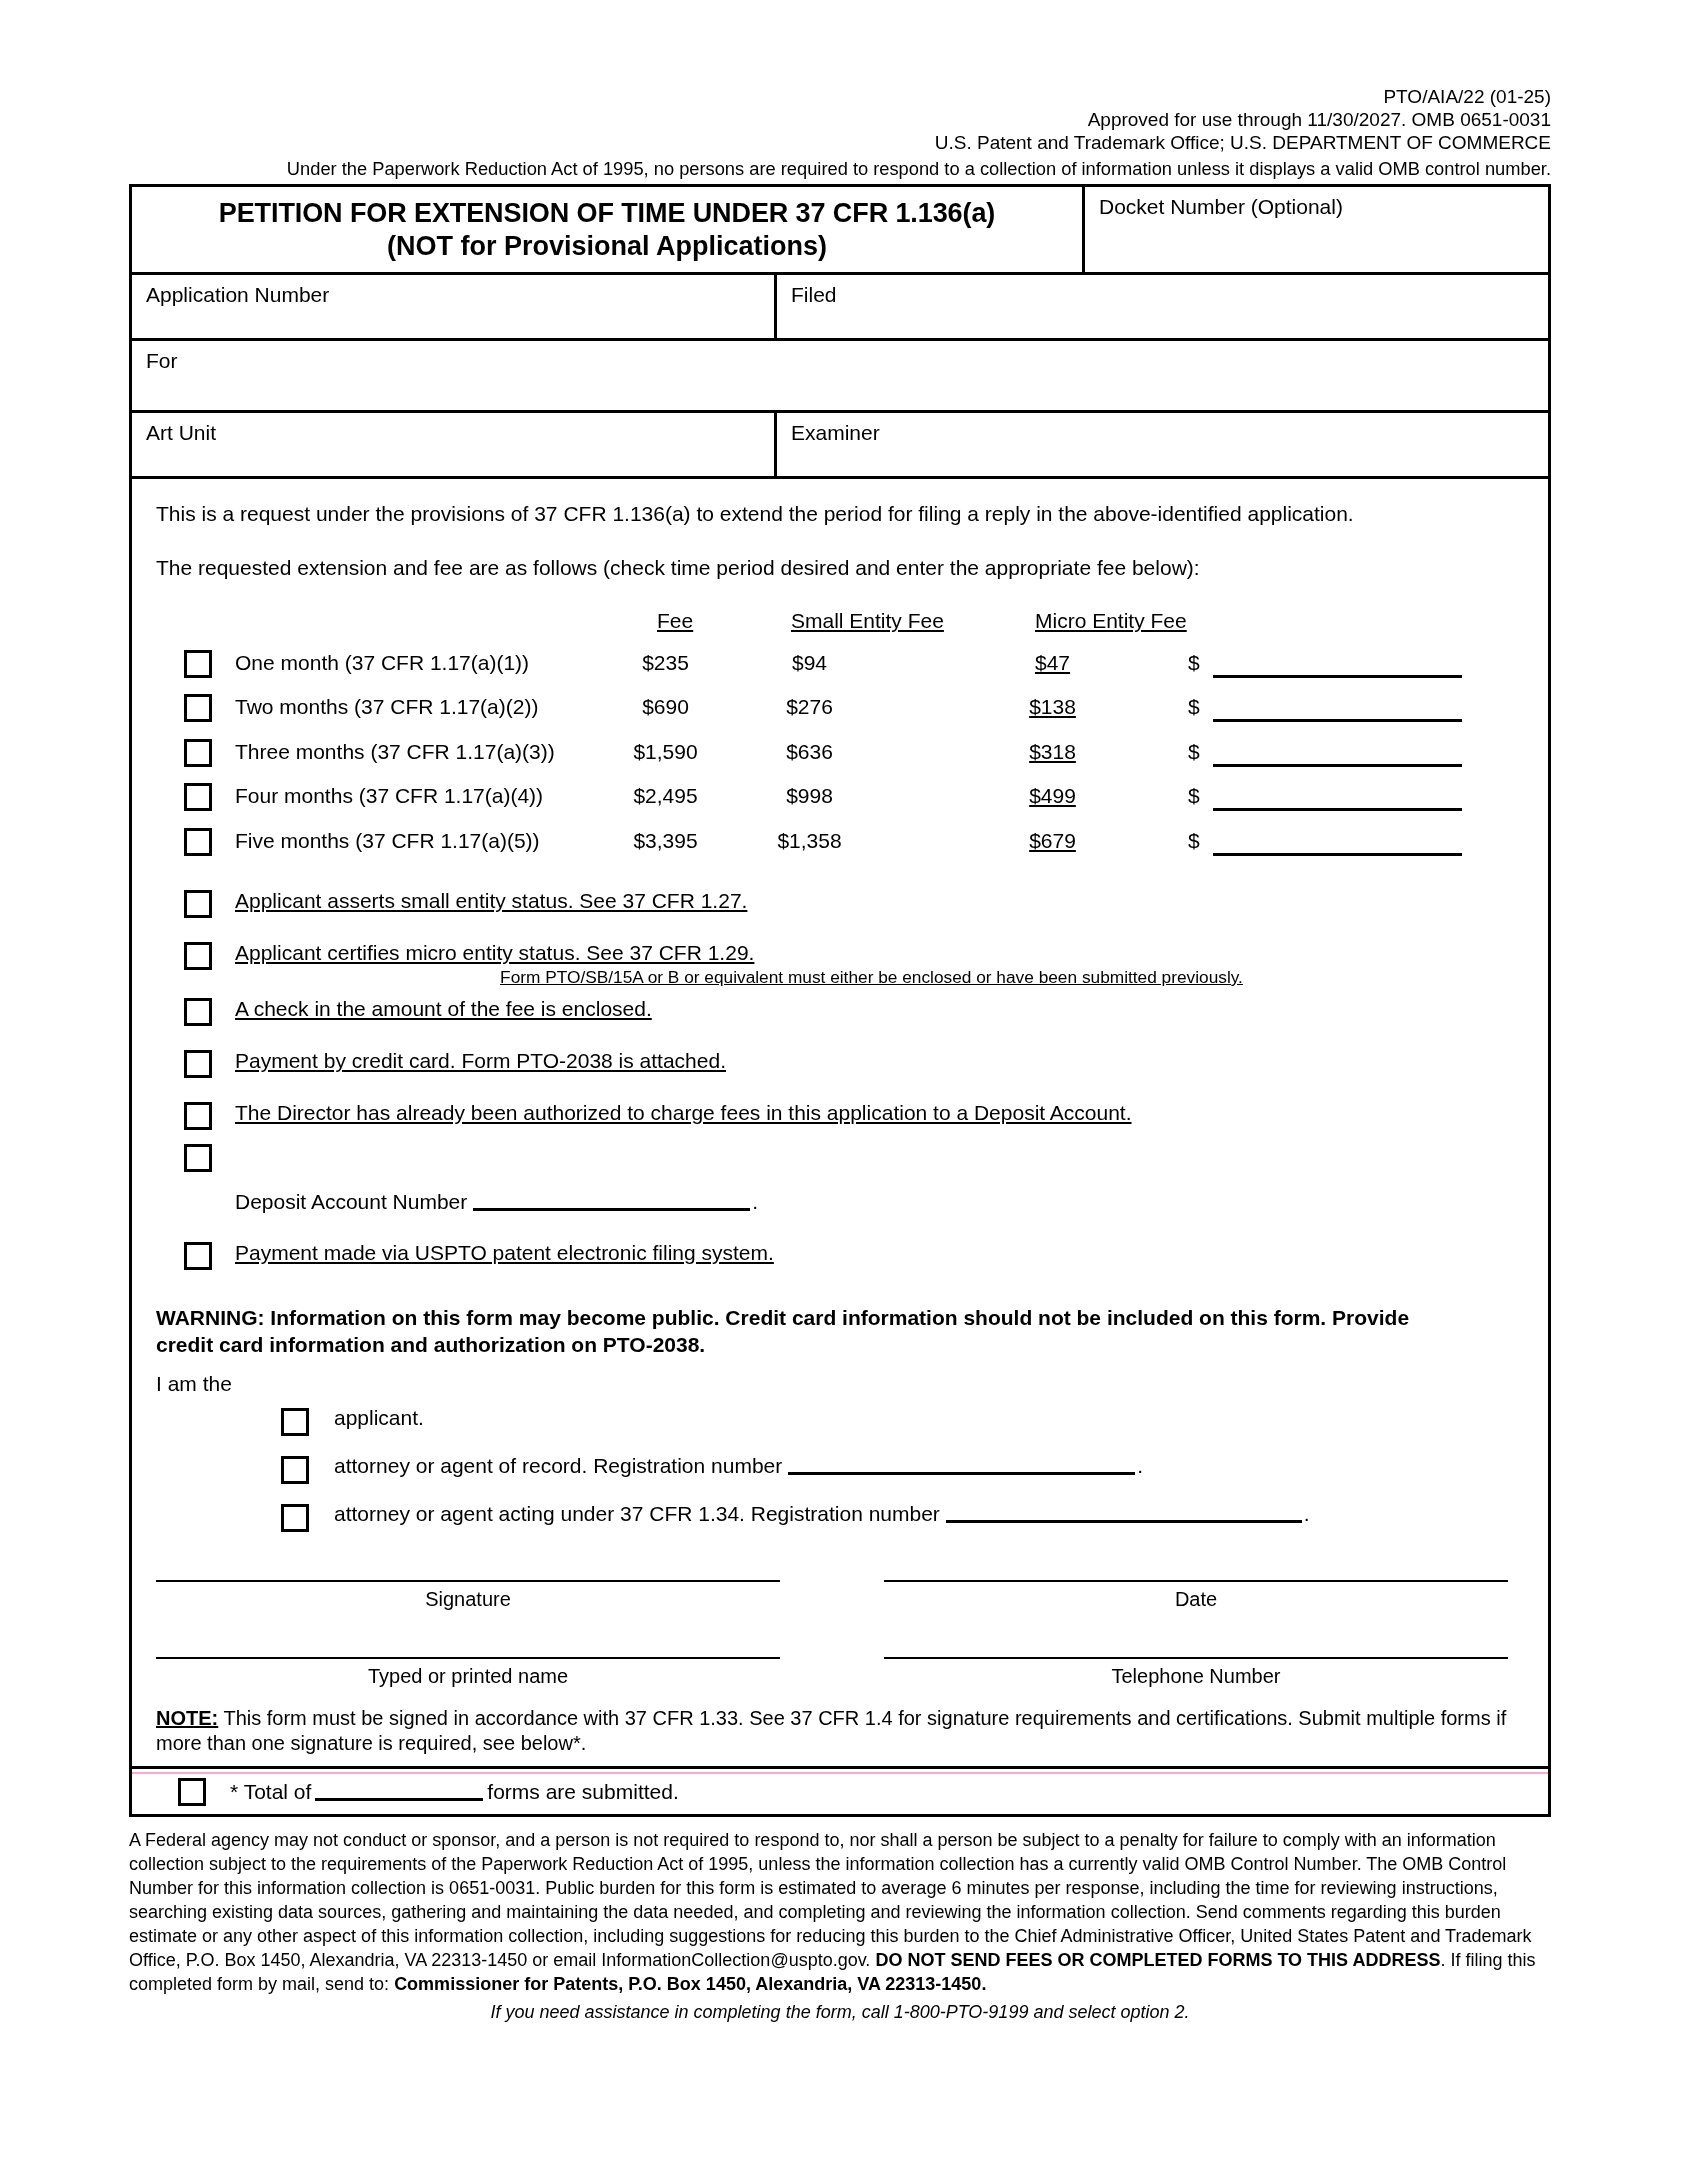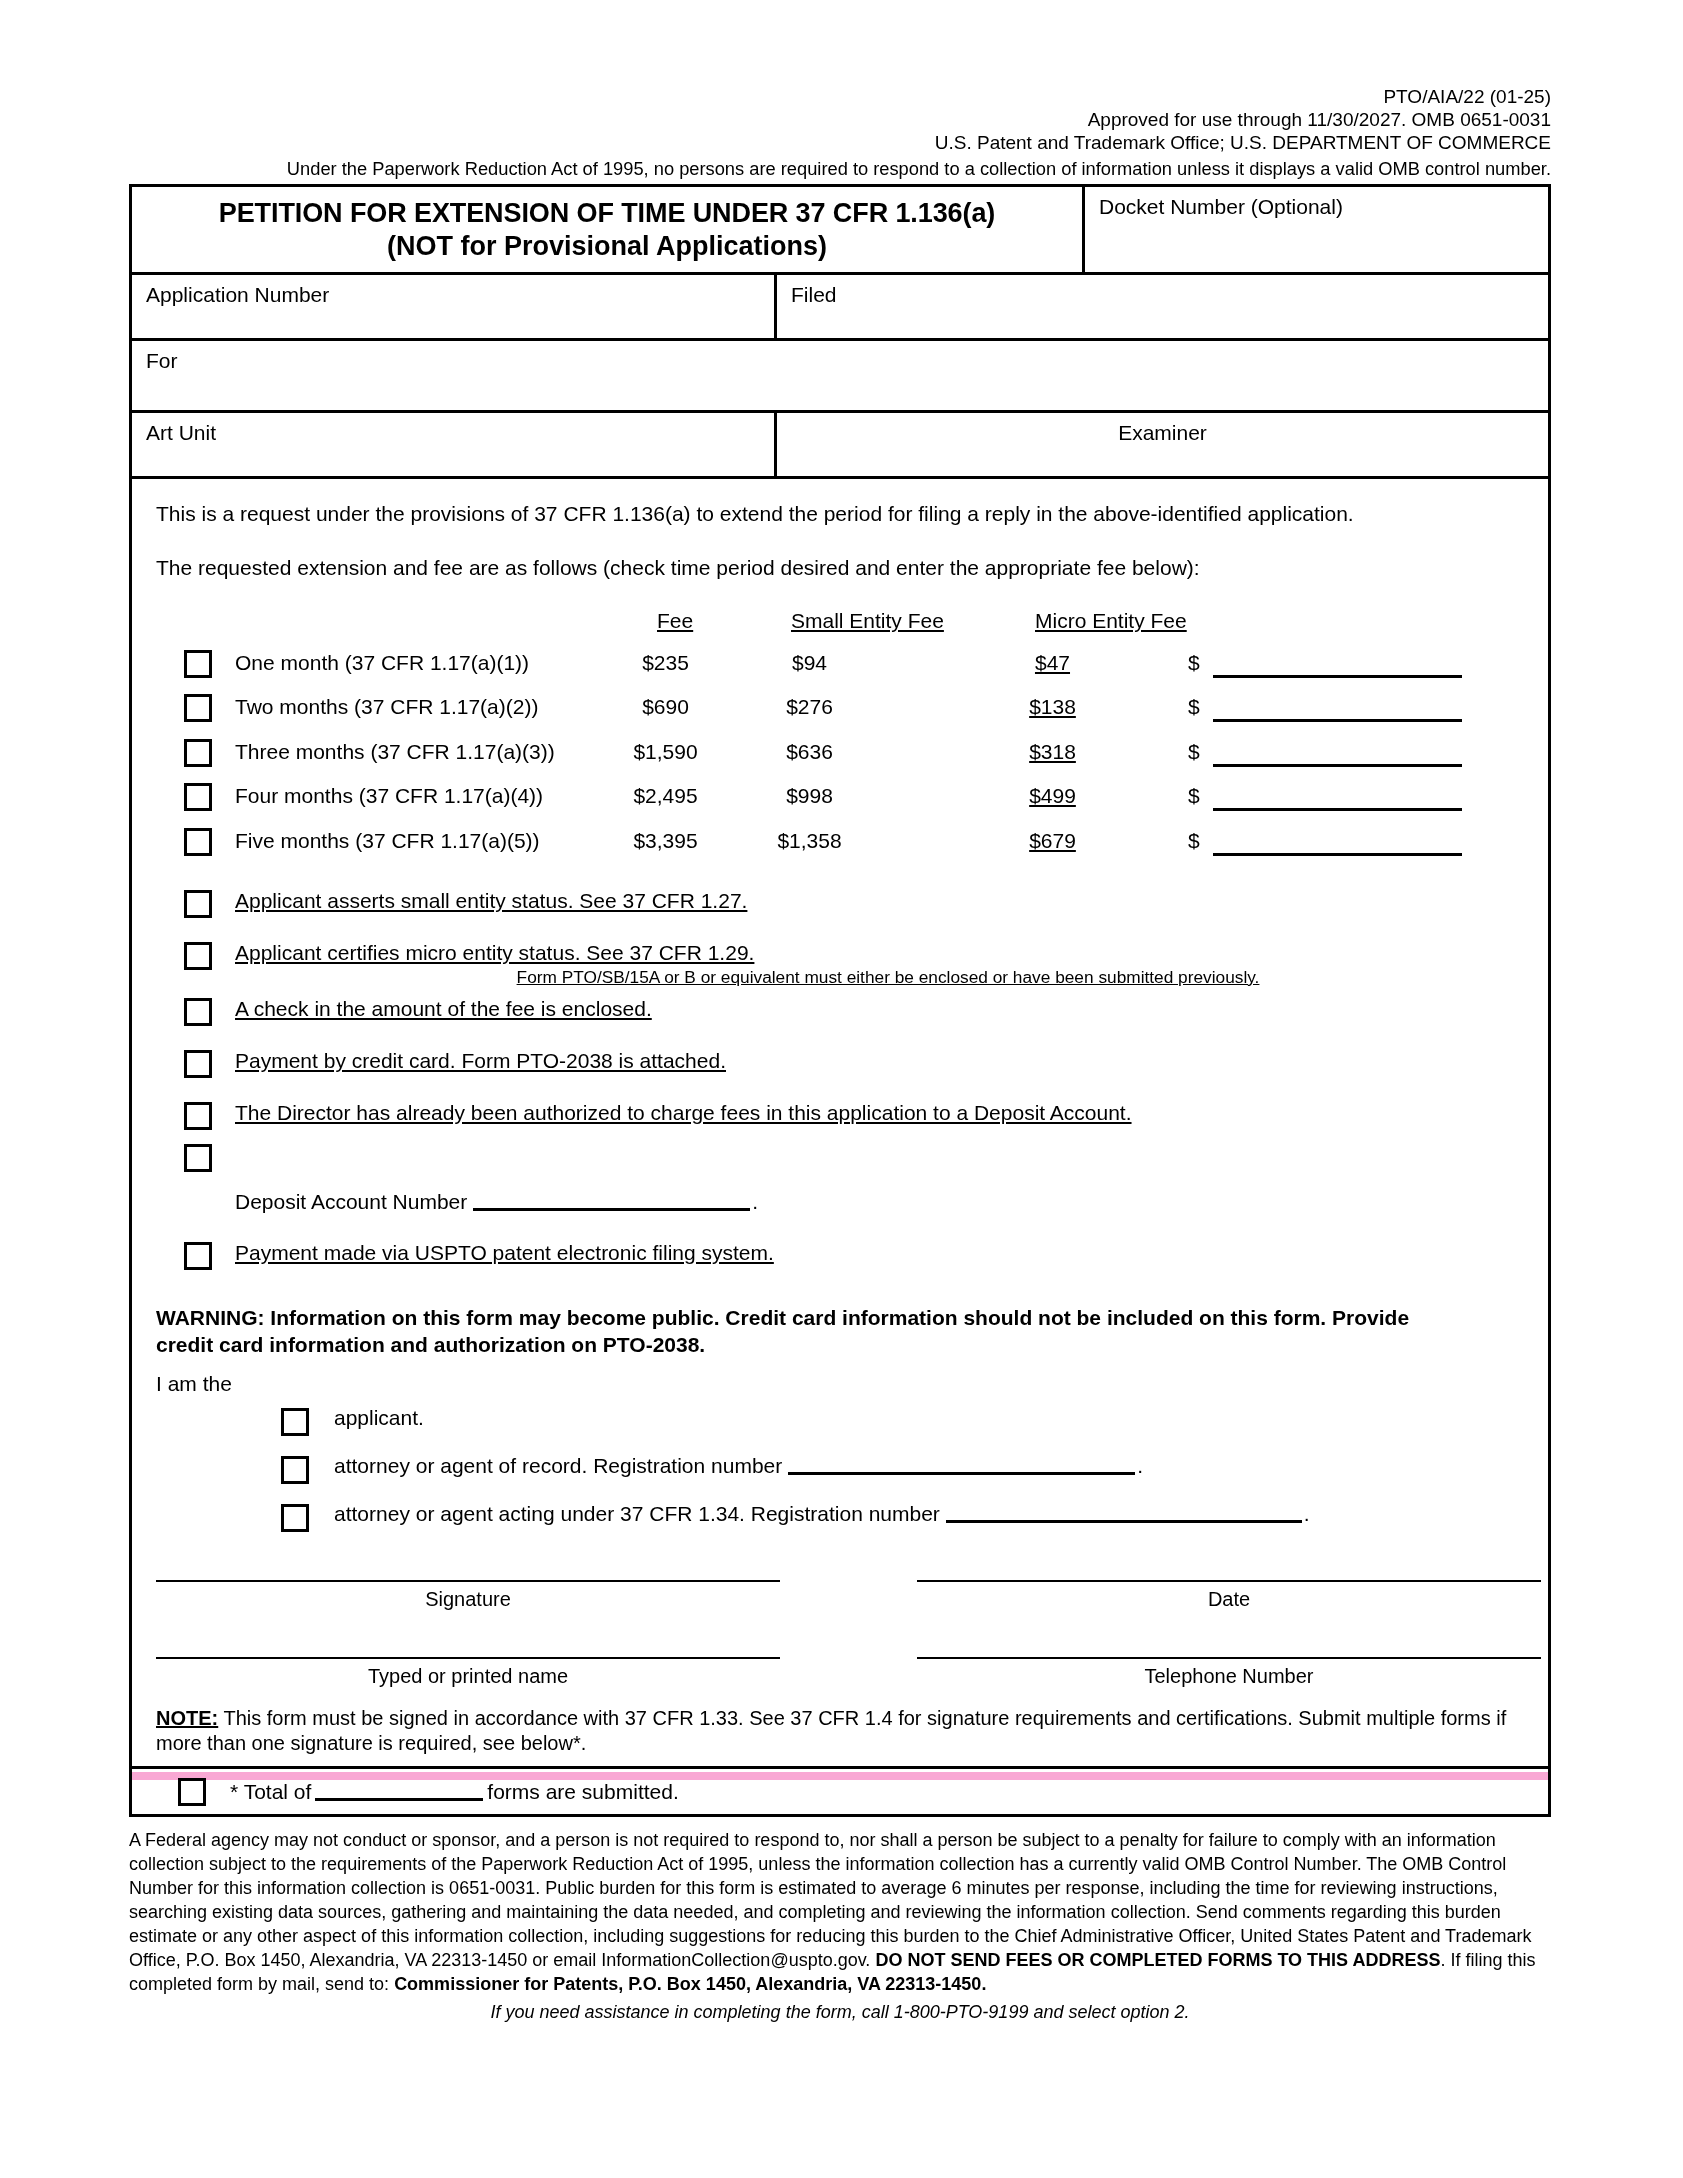--- a/index.html
+++ b/index.html
@@ -69,26 +69,26 @@
     font-size: 27px; font-weight: bold;
     line-height: 33px; white-space: nowrap;
   }
   .docket-cell { flex: 1; height: 85px; padding: 8px 14px; }
   .field-label { font-size: 21px; line-height: 24px; }
 
   .appnum-cell { width: 645px; height: 63px; }
   .filed-cell { flex: 1; height: 45px; }
   .for-cell { width: 100%; height: 69px; }
   .artunit-cell { width: 645px; height: 63px; }
-  .examiner-cell { flex: 1; height: 63px; text-align: center; }
+  .examiner-cell { flex: 1; height: 63px; }
 
   
   .body-block {
-    border-bottom: 8px solid #f9a8d4;
-    padding: 16px 7px 16px 24px;
+    border-bottom: 2px solid #f9a8d4;
+    padding: 16px 40px 16px 24px;
     position: relative;
   }
   .para {
     font-size: 21px;
     line-height: 26px;
     margin: 0 0 0 0;
   }
   .para.p1 { margin-top: 6px; }
   .para.p2 { margin-top: 28px; }
 

